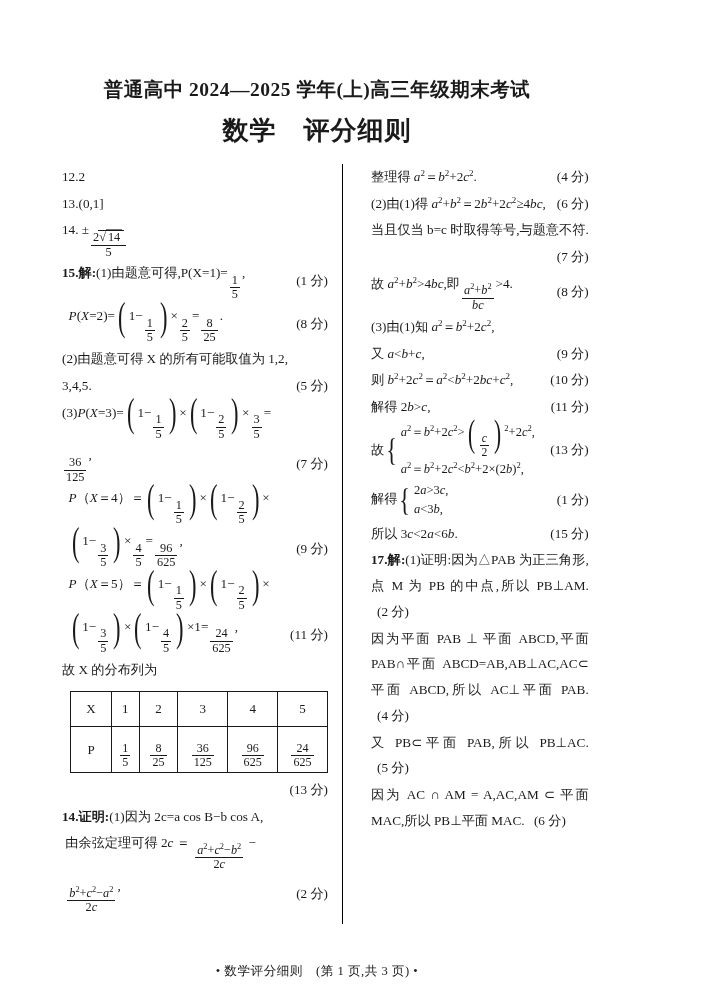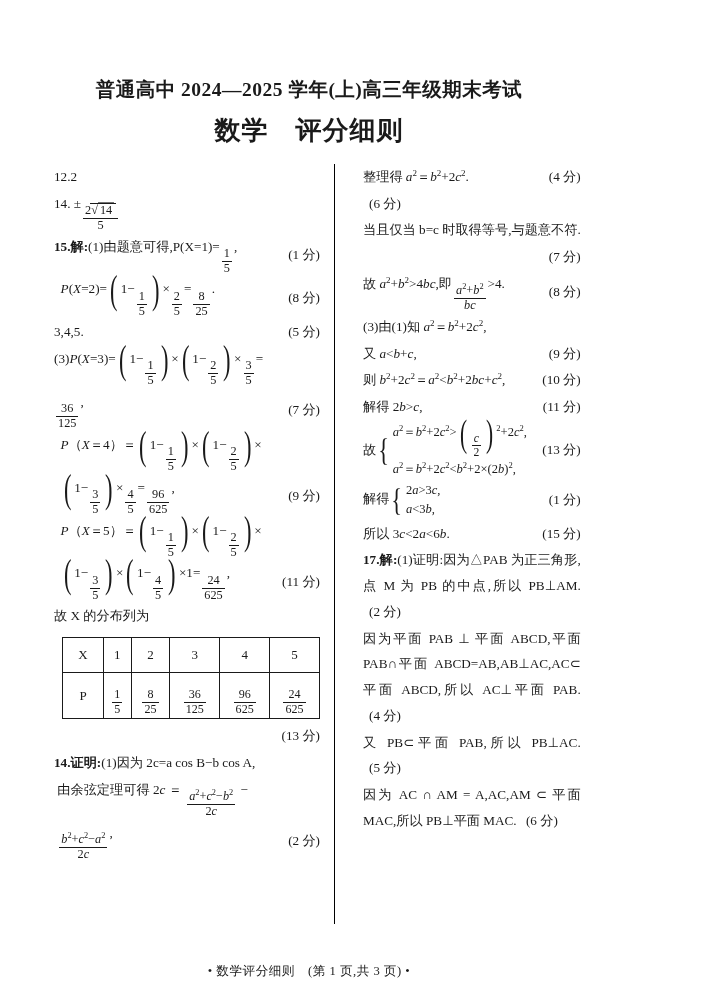--- a/index.html
+++ b/index.html
@@ -6,21 +6,21 @@
   body{
     width:722px;height:1006px;
     background:#ffffff;
     font-family:"Liberation Serif", serif;
     color:#1a1a1a;
     position:relative;
     overflow:hidden;
   }
   .page{
     position:absolute;
-    left:8px;top:0;width:602px;height:1006px;
+    left:16px;top:0;width:602px;height:1006px;
     box-sizing:border-box;
     padding:58px 46px 12px 46px;
   }
   .title1{
     text-align:center;
     font-weight:bold;
     font-size:19.5px;
     letter-spacing:0.5px;
     margin:18px 0 10px 0;
   }
@@ -146,20 +146,21 @@
 <div class="page">
 
   <div class="title1">普通高中 2024—2025 学年(上)高三年级期末考试</div>
   <div class="title2">数学　评分细则</div>
 
   <div class="columns">
 
     <div class="col colL">
 
       <div class="line">12.2</div>
+      <div class="line">13.(0,1]</div>
 
       <div class="line">
         <span>14. ±</span><span class="frac">
             <span class="num">2<span class="sqrt">√<span style="border-top:1px solid #737373;padding:0 2px;">14</span></span></span>
             <span class="den">5</span>
           </span>
       </div>
 
       <div class="line just">
         <span>
@@ -184,20 +185,21 @@
               <span class="num">2</span>
               <span class="den">5</span>
             </span>=<span class="frac">
               <span class="num">8</span>
               <span class="den">25</span>
             </span>.
         </span>
         <span class="score">(8 分)</span>
       </div>
 
+      <div class="line">(2)由题意可得 X 的所有可能取值为 1,2,</div>
 
       <div class="line just">
         <span>3,4,5.</span>
         <span class="score">(5 分)</span>
       </div>
 
       <div class="line">
         (3)<i>P</i>(<i>X</i>=3)=<span class="bigbrace">
             <span class="bar">(</span>
           </span>1−<span class="frac">
@@ -369,20 +371,21 @@
     <div class="divider"></div>
 
     <div class="col colR">
 
       <div class="line just">
         <span>整理得 <i>a</i><sup>2</sup>＝<i>b</i><sup>2</sup>+2<i>c</i><sup>2</sup>.</span>
         <span class="score">(4 分)</span>
       </div>
 
       <div class="line just">
+        <span>(2)由(1)得 <i>a</i><sup>2</sup>+<i>b</i><sup>2</sup>＝2<i>b</i><sup>2</sup>+2<i>c</i><sup>2</sup>≥4<i>bc</i>,</span>
         <span class="score">(6 分)</span>
       </div>
 
       <div class="line">当且仅当 b=c 时取得等号,与题意不符.</div>
 
       <div class="line just">
         <span></span>
         <span class="score">(7 分)</span>
       </div>
 

